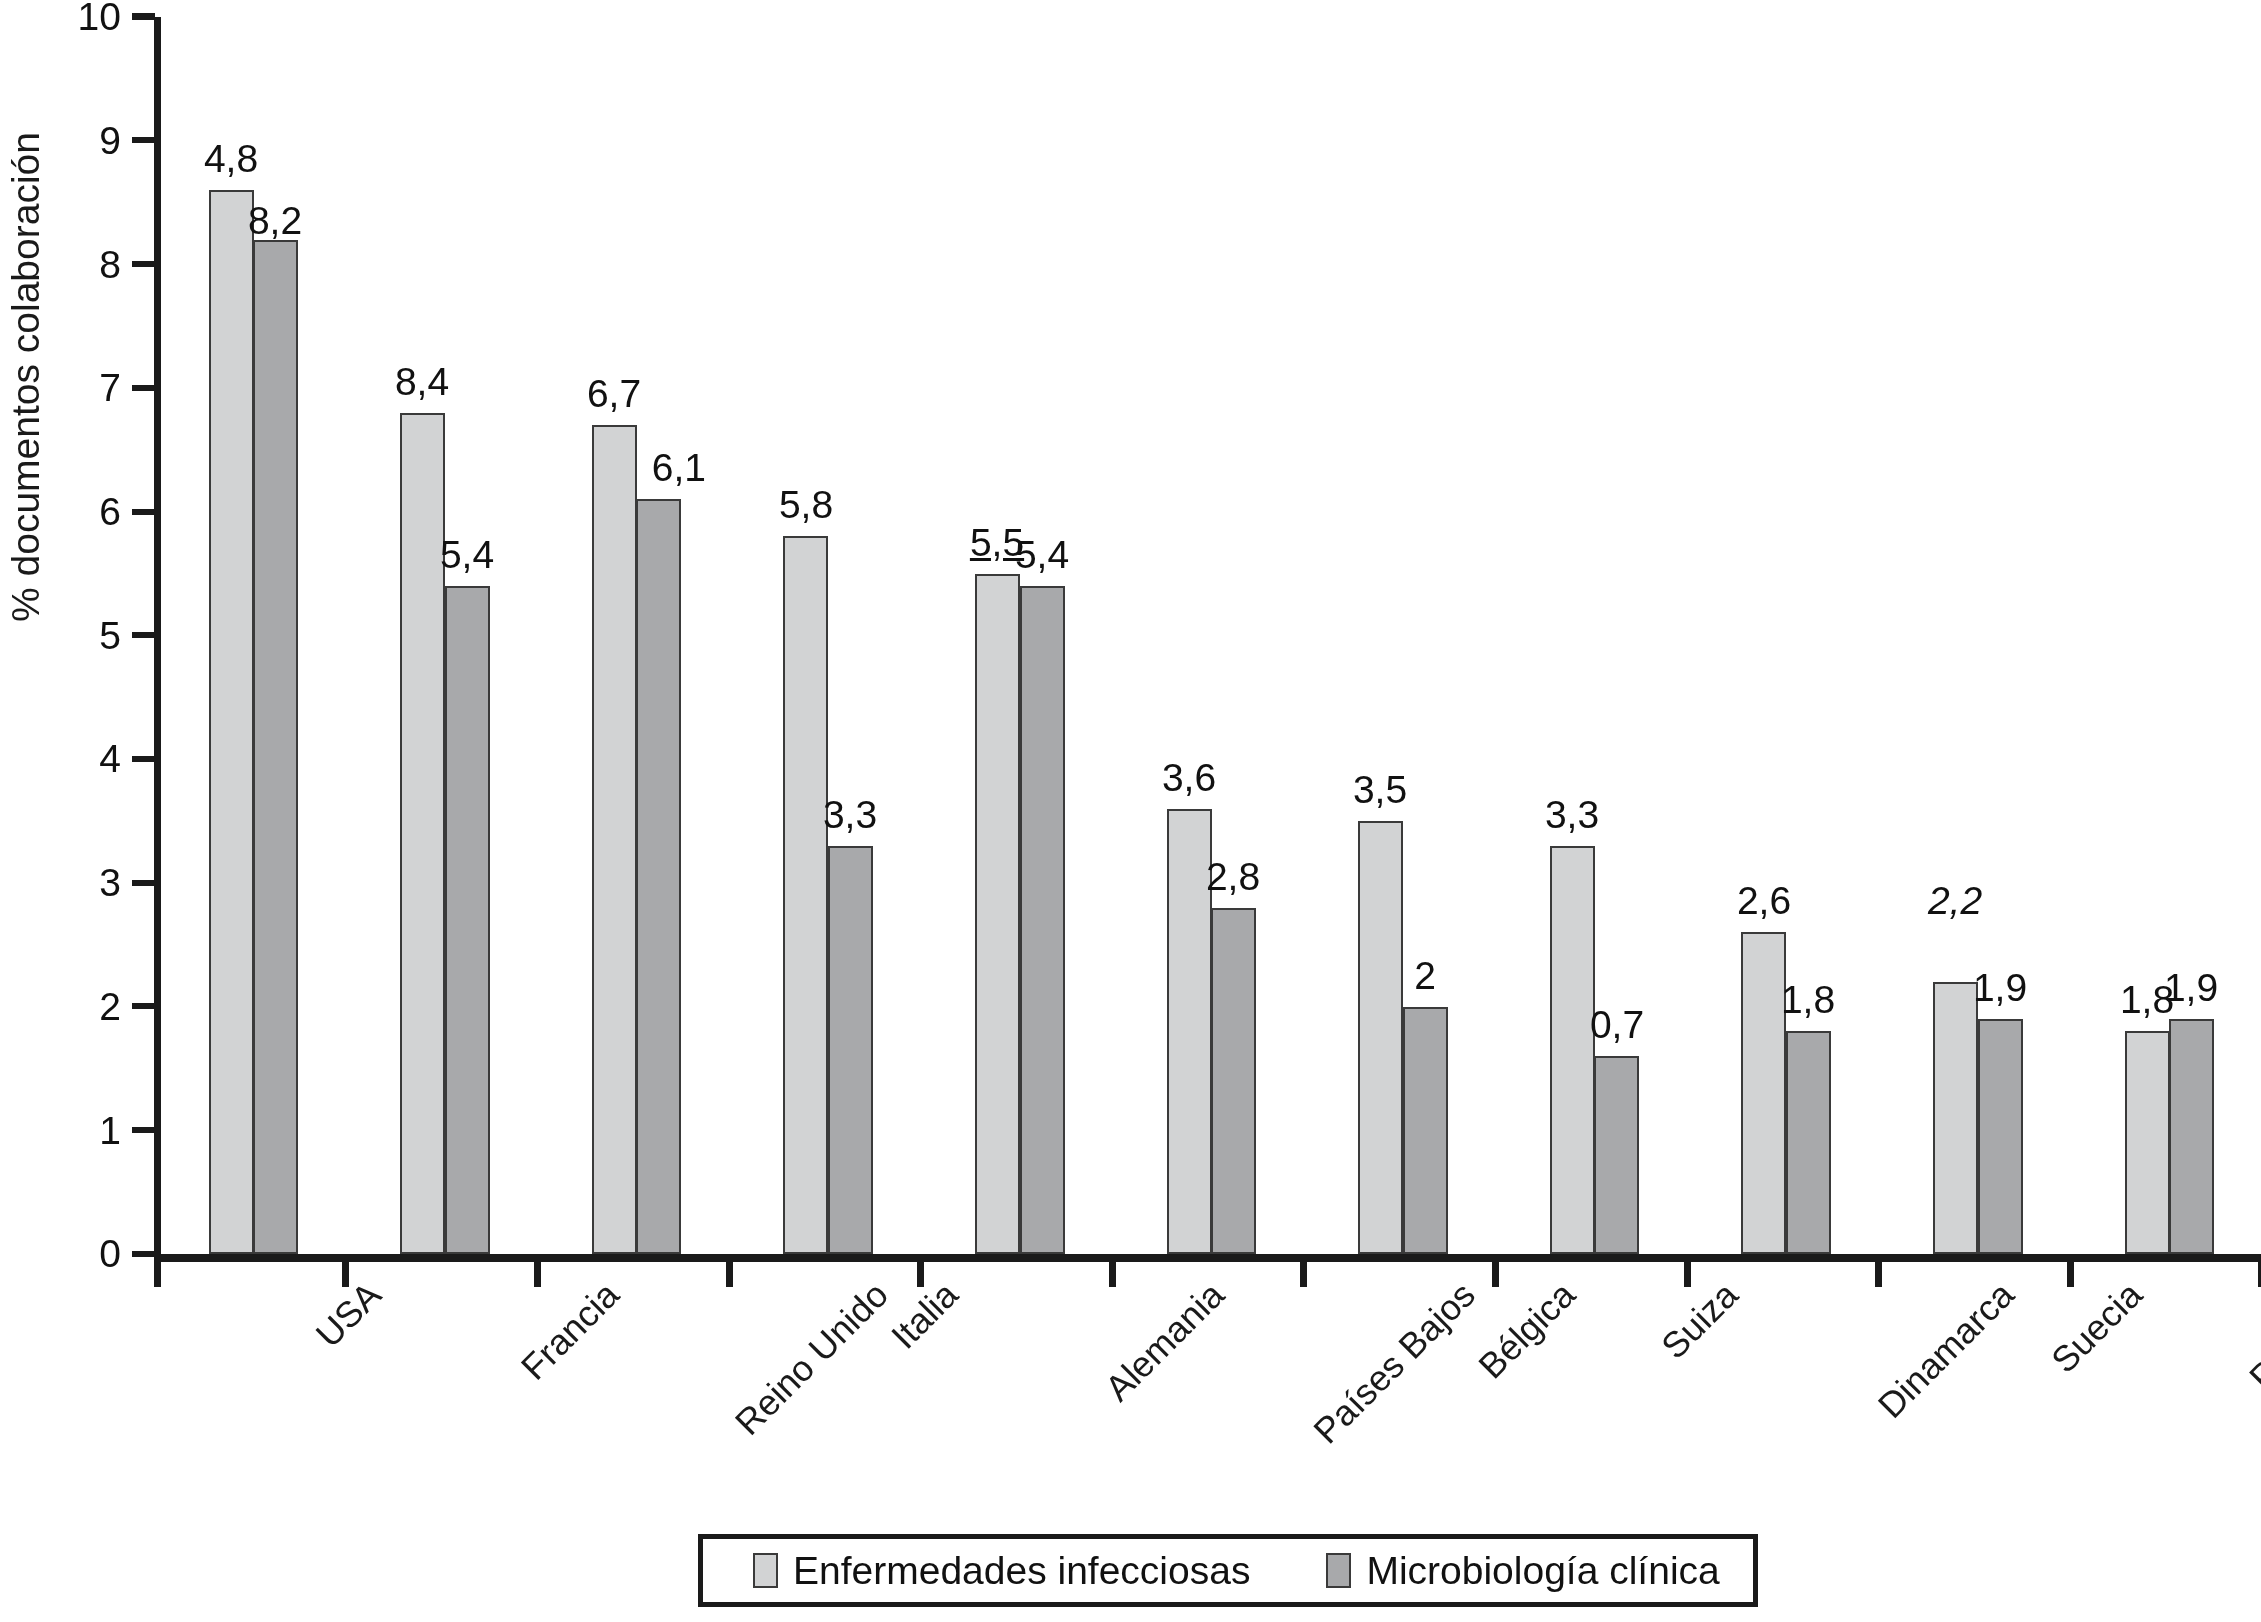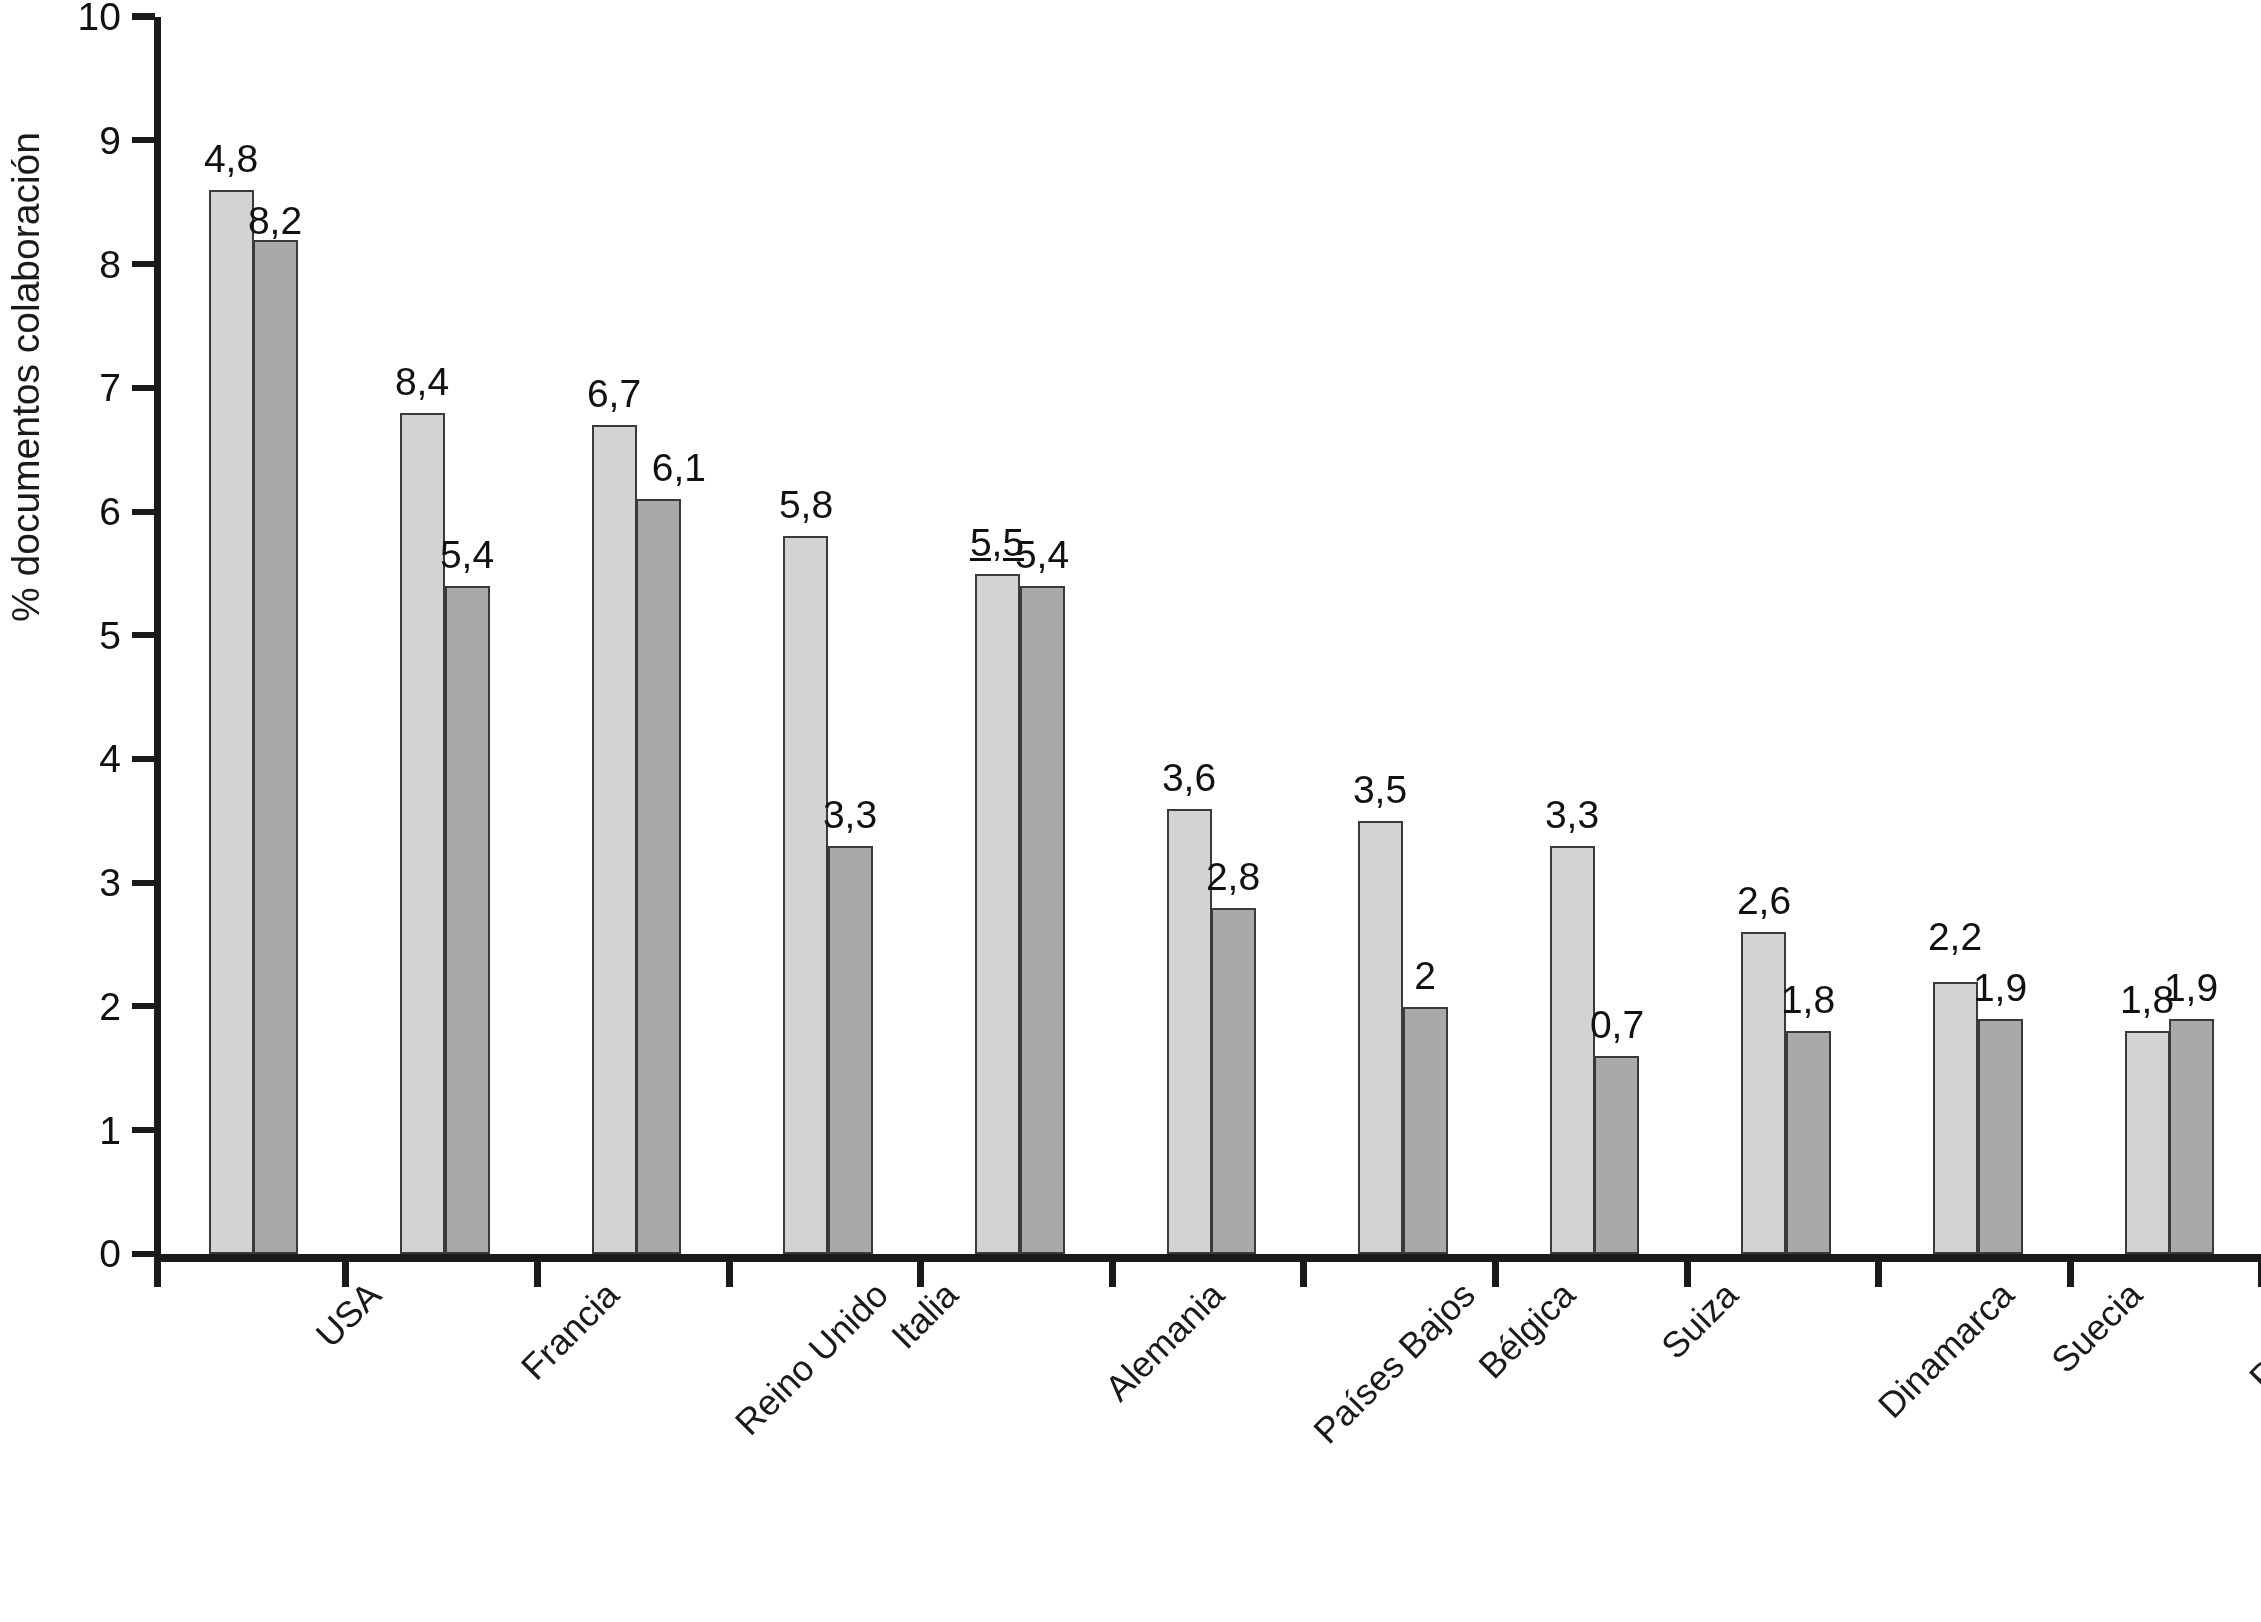--- a/index.html
+++ b/index.html
@@ -237,36 +237,46 @@
         <div class="bar-label" style="width: 94px; left: 796px; top: 506px; text-decoration: underline;">5,5</div>
         <div class="bar-label" style="width: 94px; left: 841px; top: 518px;">5,4</div>
         <div class="bar-label" style="width: 94px; left: 988px; top: 741px;">3,6</div>
         <div class="bar-label" style="width: 94px; left: 1032px; top: 840px;">2,8</div>
         <div class="bar-label" style="width: 94px; left: 1179px; top: 753px;">3,5</div>
         <div class="bar-label" style="width: 94px; left: 1224px; top: 939px;">2</div>
         <div class="bar-label" style="width: 94px; left: 1371px; top: 778px;">3,3</div>
         <div class="bar-label" style="width: 94px; left: 1416px; top: 988px;">0,7</div>
         <div class="bar-label" style="width: 94px; left: 1563px; top: 864px;">2,6</div>
         <div class="bar-label" style="width: 94px; left: 1607px; top: 963px;">1,8</div>
-        <div class="bar-label" style="width: 94px; left: 1754px; top: 900px;">2,2</div>
+        <div class="bar-label" style="width: 94px; left: 1754px; top: 864px; font-style: italic;">2,2</div>
         <div class="bar-label" style="width: 94px; left: 1799px; top: 951px;">1,9</div>
         <div class="bar-label" style="width: 94px; left: 1946px; top: 963px;">1,8</div>
         <div class="bar-label" style="width: 94px; left: 1990px; top: 951px;">1,9</div>
       </div>
   </div>
 
   <div id="xcats-layer">
       <div class="xcat" style="left: 288px;">USA</div>
       <div class="xcat" style="left: 480px;">Francia</div>
       <div class="xcat" style="left: 671px;">Reino Unido</div>
       <div class="xcat" style="left: 863px;">Italia</div>
       <div class="xcat" style="left: 1055px;">Alemania</div>
       <div class="xcat" style="left: 1246px;">Países Bajos</div>
       <div class="xcat" style="left: 1438px;">Bélgica</div>
       <div class="xcat" style="left: 1629px;">Suiza</div>
       <div class="xcat" style="left: 1821px;">Dinamarca</div>
       <div class="xcat" style="left: 2013px;">Suecia</div>
       <div class="xcat" style="left: 2204px;">Portugal</div>
     </div>
 
+  <div id="legend">
+    <div class="legend-entry" id="legend-entry-0">
+      <span class="legend-swatch s0"></span>
+      <span class="legend-text">Enfermedades infecciosas</span>
+    </div>
+    <div class="legend-entry" id="legend-entry-1">
+      <span class="legend-swatch s1"></span>
+      <span class="legend-text">Microbiología clínica</span>
+    </div>
+  </div>
 
 </div>
 
 
 </body></html>

